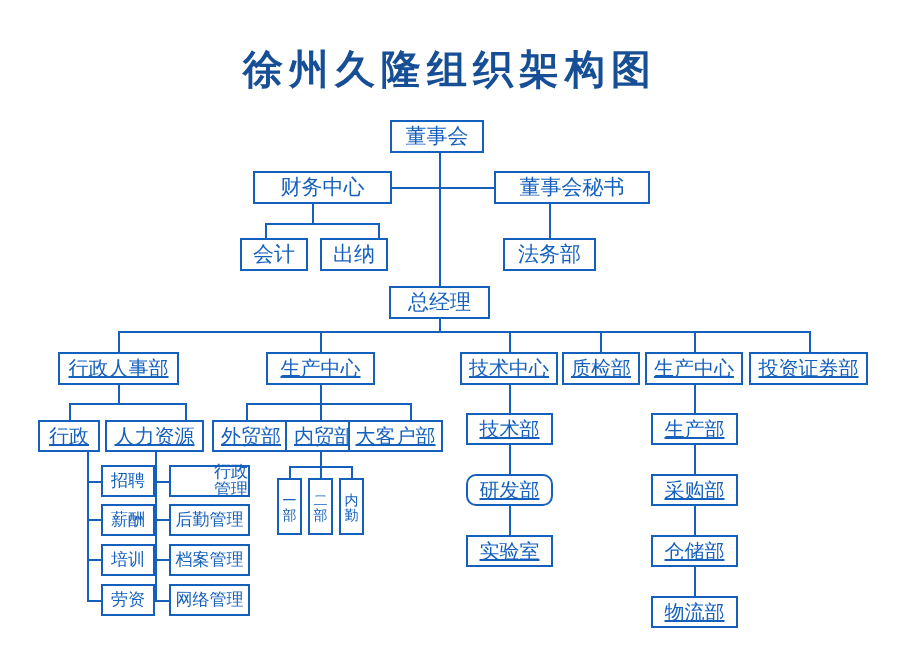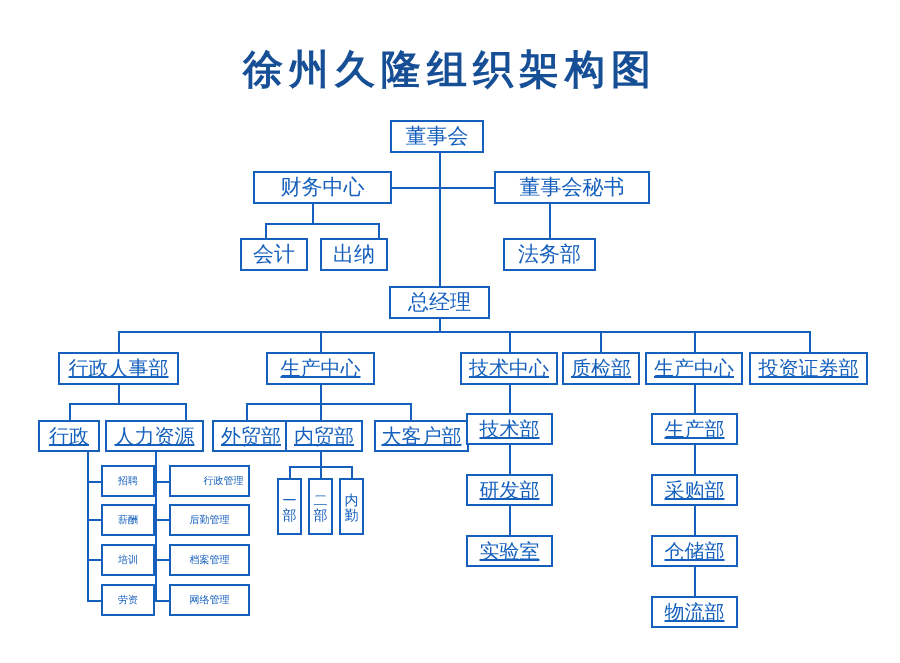--- a/index.html
+++ b/index.html
@@ -31,21 +31,21 @@
     color:#1560bd;
     display:flex;
     align-items:center;
     justify-content:center;
     text-align:center;
     line-height:1.05;
     z-index:5;
   }
   .b-lg{font-size:21px;}
   .b-md{font-size:20px;text-decoration:underline;}
-  .b-sm{font-size:10px;text-align:right;}
+  .b-sm{font-size:17px;text-align:right;}
   .vbox{
     font-size:14px;
     line-height:1.05;
     flex-direction:column;
     padding-top:2px;
   }
   .vbox span{display:block;}
 
   
   .ln{position:absolute;background:#1560bd;z-index:1;}
@@ -145,25 +145,25 @@
   <div class="box b-md" style="left:749px;top:352px;width:119px;height:33px;">投资证券部</div>
 
   <div class="box b-md" style="left:38px;top:420px;width:62px;height:32px;">行政</div>
 
   <div class="box b-md" style="left:105px;top:420px;width:99px;height:32px;">人力资源</div>
 
   <div class="box b-md" style="left:212px;top:420px;width:78px;height:32px;">外贸部</div>
 
   <div class="box b-md" style="left:285px;top:420px;width:78px;height:32px;">内贸部</div>
 
-  <div class="box b-md" style="left:374px;top:420px;width:95px;height:32px;">大客户部</div>
+  <div class="box b-md" style="left:348px;top:420px;width:95px;height:32px;">大客户部</div>
 
   <div class="box b-md" style="left:466px;top:413px;width:87px;height:32px;">技术部</div>
 
-  <div class="box b-md" style="left:466px;top:474px;width:87px;height:32px;">研发部</div>
+  <div class="box b-md" style="left:466px;top:474px;width:87px;height:32px;border-radius:10px;">研发部</div>
 
   <div class="box b-md" style="left:466px;top:535px;width:87px;height:32px;">实验室</div>
 
   <div class="box b-md" style="left:651px;top:413px;width:87px;height:32px;">生产部</div>
 
   <div class="box b-md" style="left:651px;top:474px;width:87px;height:32px;">采购部</div>
 
   <div class="box b-md" style="left:651px;top:535px;width:87px;height:32px;">仓储部</div>
 
   <div class="box b-md" style="left:651px;top:596px;width:87px;height:32px;">物流部</div>

